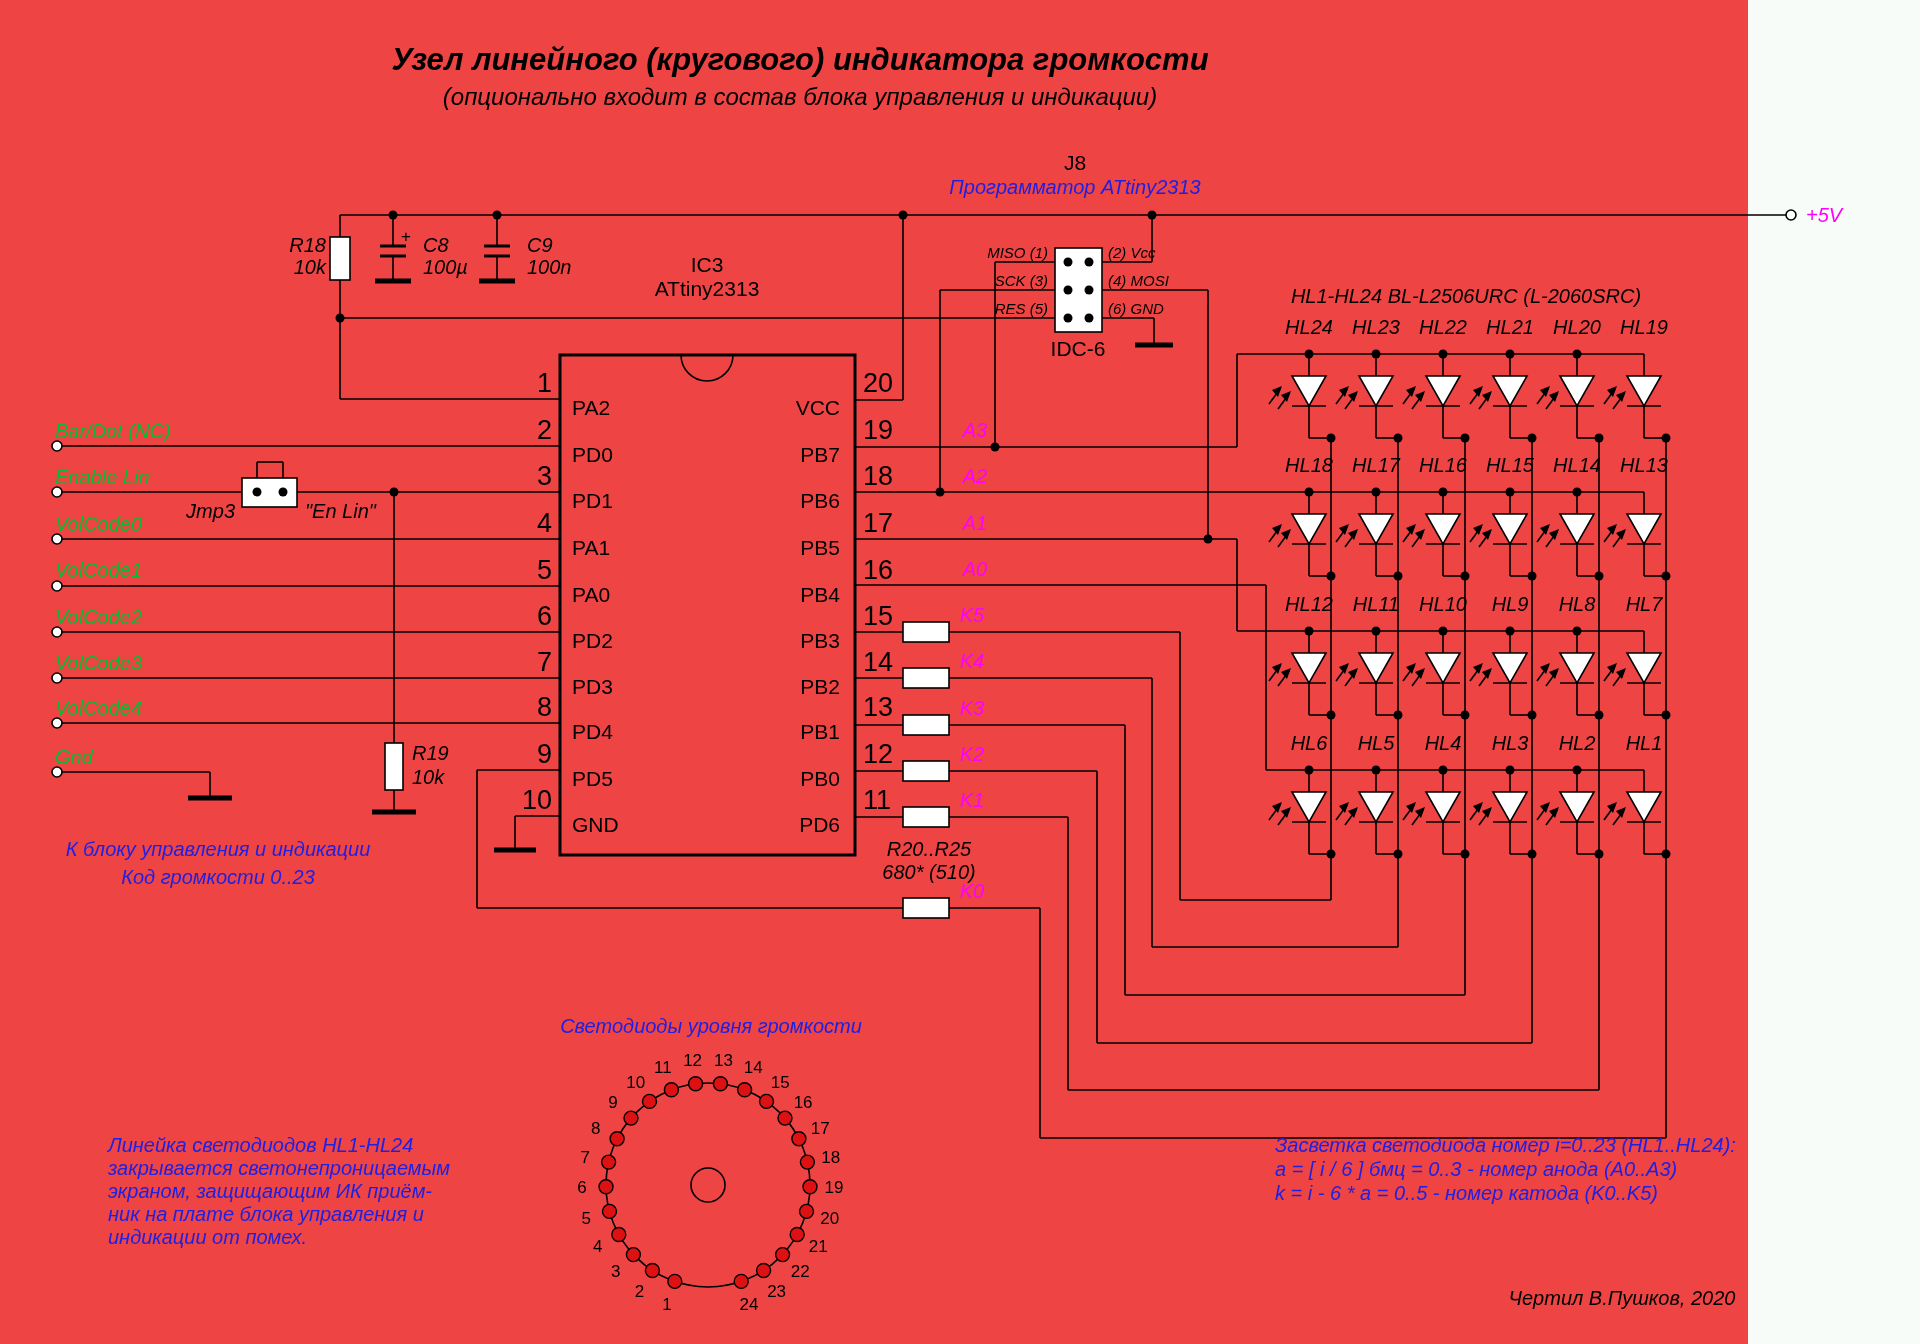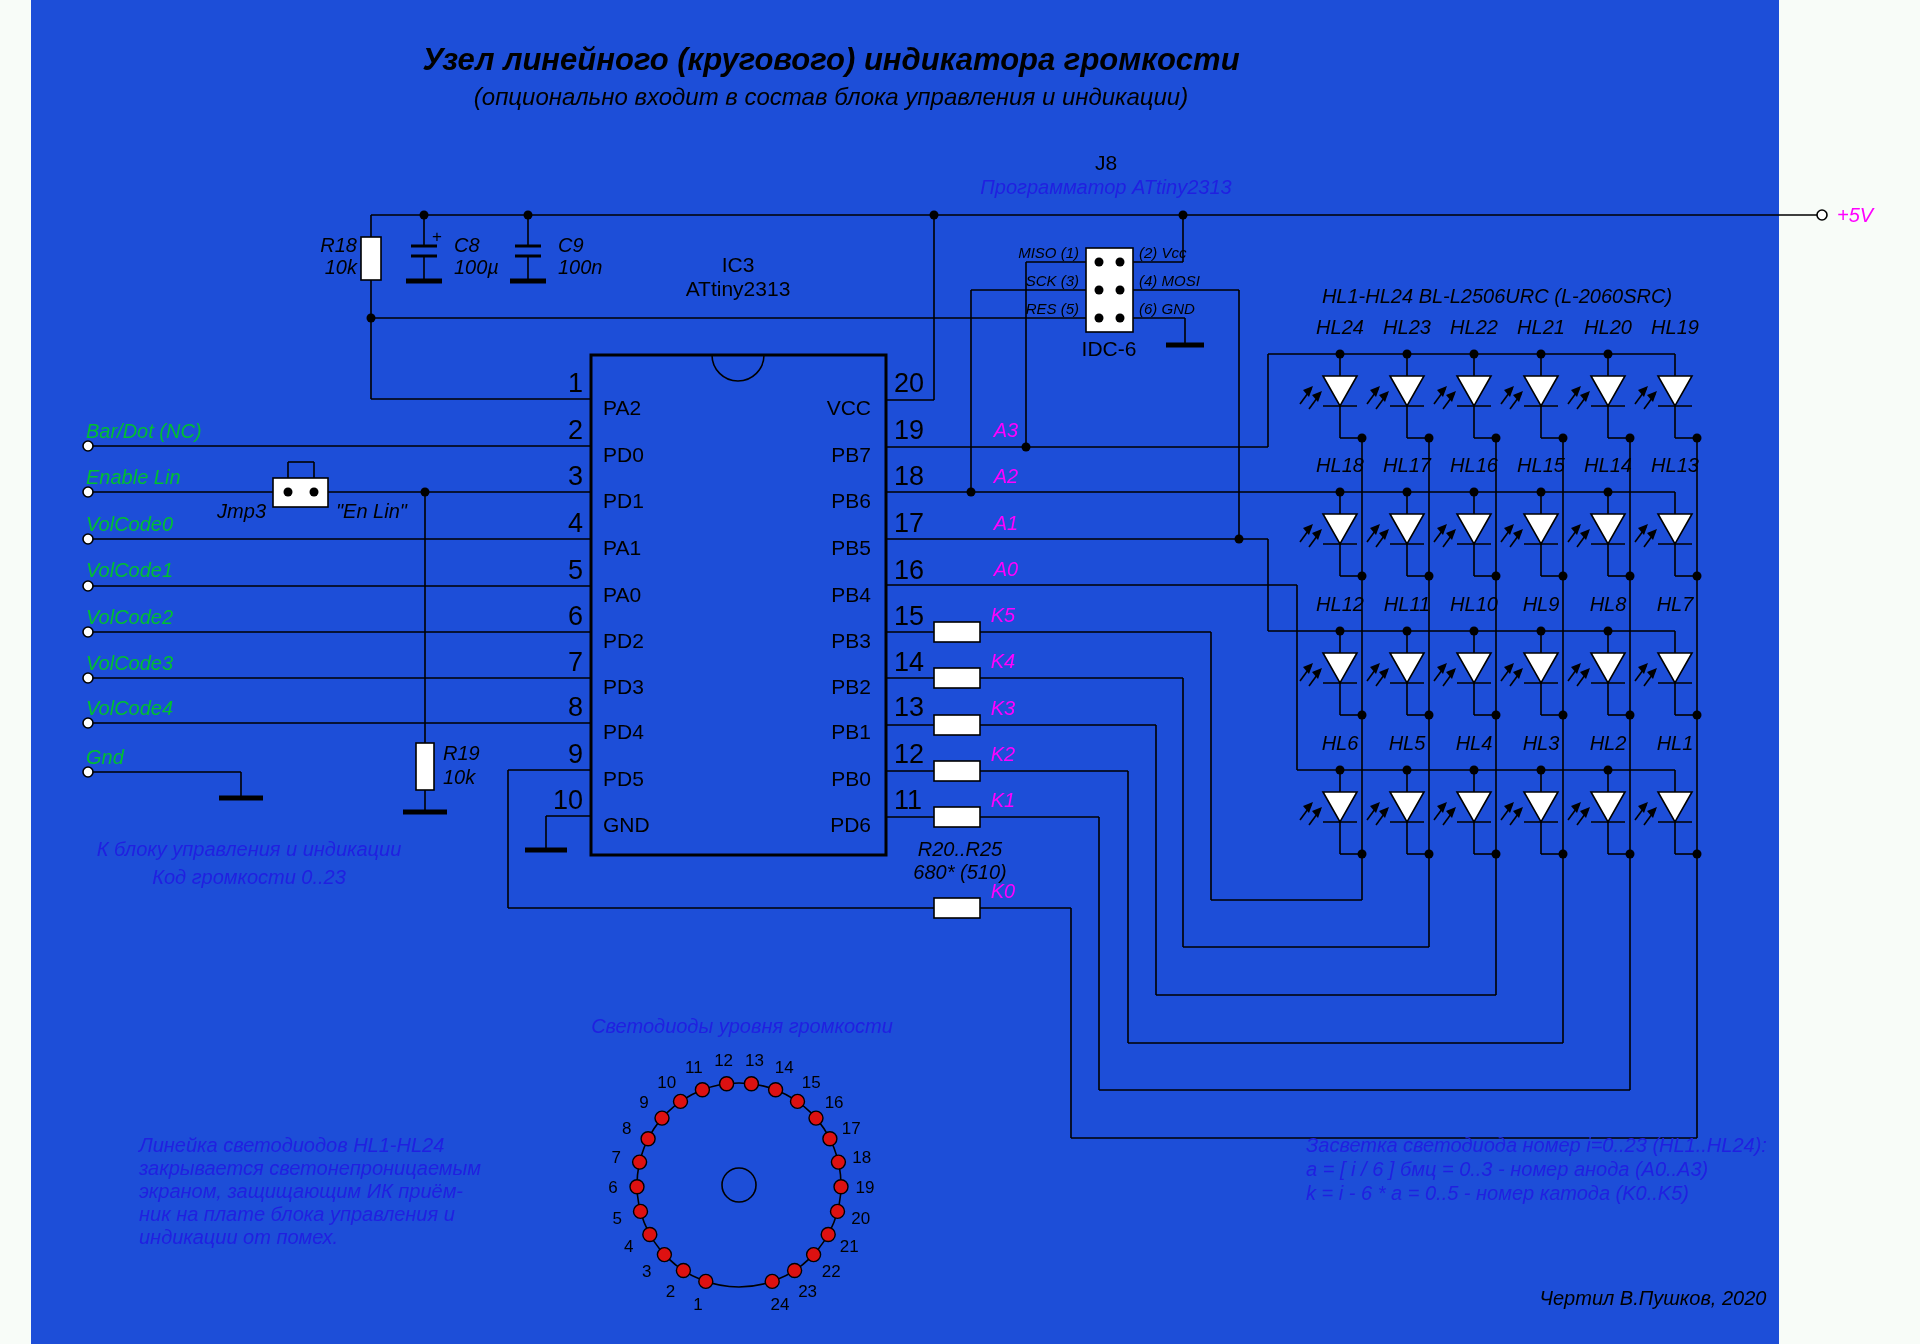--- a/index.html
+++ b/index.html
@@ -1,16 +1,16 @@
 <!DOCTYPE html>
 <html><head>
 <meta charset="utf-8">
 <style>
   html,body{margin:0;padding:0;background:#f8fcf8;}
-  .page{width:1748px;height:1344px;position:relative;background:#1d4ed8;font-family:"Liberation Sans",sans-serif;margin-left:31px;}
+  .page{width:1748px;height:1344px;position:relative;background:#ef4444;font-family:"Liberation Sans",sans-serif;}
   svg line, svg path, svg polyline, svg rect, svg circle, svg polygon{stroke:#000;fill:none;stroke-width:1.6;}
   svg rect.comp{fill:#fff;}
   svg .dotj{fill:#000;stroke:none;}
   svg .term{fill:#fff;stroke:#000;}
   svg .bar{stroke-width:5;}
   svg .plate{stroke-width:3;}
   svg .thick{stroke-width:3;}
   svg .ledtri{fill:#fff;}
   svg .ahead{fill:#000;stroke:none;}
   svg .reddot{fill:#d11;stroke:#000;stroke-width:1.4;}

